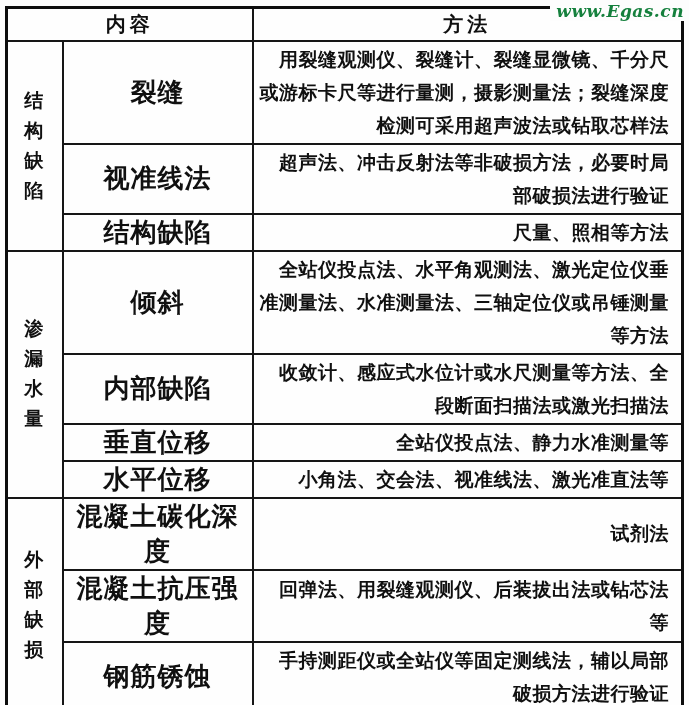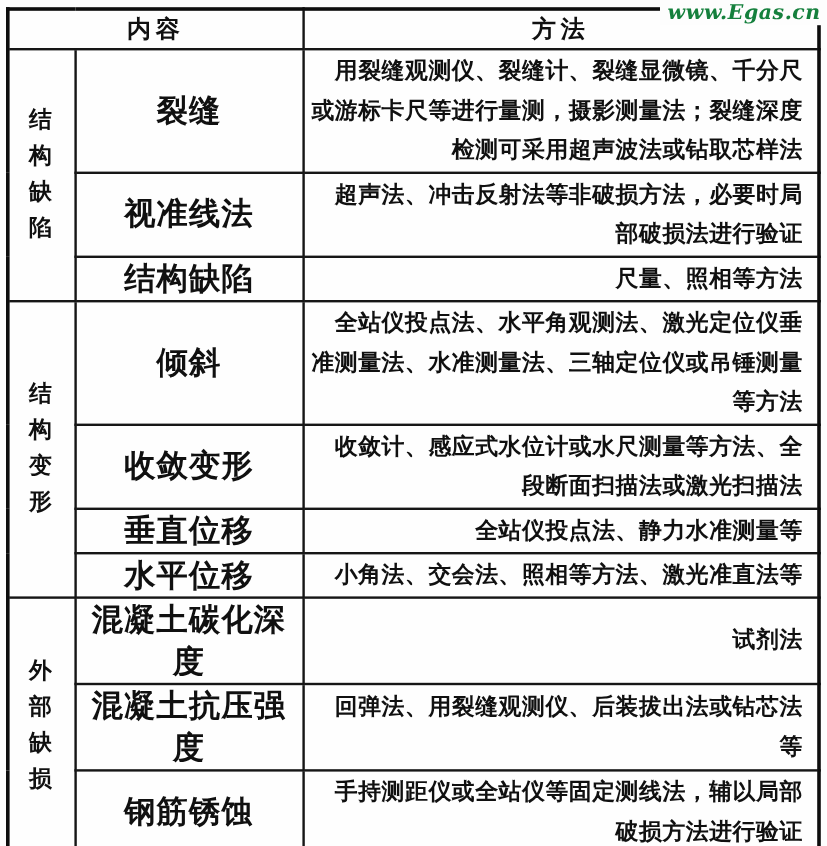--- a/index.html
+++ b/index.html
@@ -114,35 +114,35 @@
     <tr class="rh-2">
       <td class="item-cell">视准线法</td>
       <td class="method-cell">超声法、冲击反射法等非破损方法，必要时局部破损法进行验证</td>
     </tr>
     <tr class="rh-1">
       <td class="item-cell">结构缺陷</td>
       <td class="method-cell">尺量、照相等方法</td>
     </tr>
 
     <tr class="rh-3">
-      <td class="group-cell" rowspan="4">结构变形</td>
+      <td class="group-cell" rowspan="4">渗漏水量</td>
       <td class="item-cell">倾斜</td>
       <td class="method-cell">全站仪投点法、水平角观测法、激光定位仪垂准测量法、水准测量法、三轴定位仪或吊锤测量等方法</td>
     </tr>
     <tr class="rh-2">
-      <td class="item-cell">收敛变形</td>
+      <td class="item-cell">内部缺陷</td>
       <td class="method-cell">收敛计、感应式水位计或水尺测量等方法、全段断面扫描法或激光扫描法</td>
     </tr>
     <tr class="rh-1">
       <td class="item-cell">垂直位移</td>
       <td class="method-cell">全站仪投点法、静力水准测量等</td>
     </tr>
     <tr class="rh-1">
       <td class="item-cell">水平位移</td>
-      <td class="method-cell">小角法、交会法、照相等方法、激光准直法等</td>
+      <td class="method-cell">小角法、交会法、视准线法、激光准直法等</td>
     </tr>
 
     <tr class="rh-1">
       <td class="group-cell" rowspan="3">外部缺损</td>
       <td class="item-cell">混凝土碳化深度</td>
       <td class="method-cell">试剂法</td>
     </tr>
     <tr class="rh-2">
       <td class="item-cell">混凝土抗压强度</td>
       <td class="method-cell">回弹法、用裂缝观测仪、后装拔出法或钻芯法等</td>

